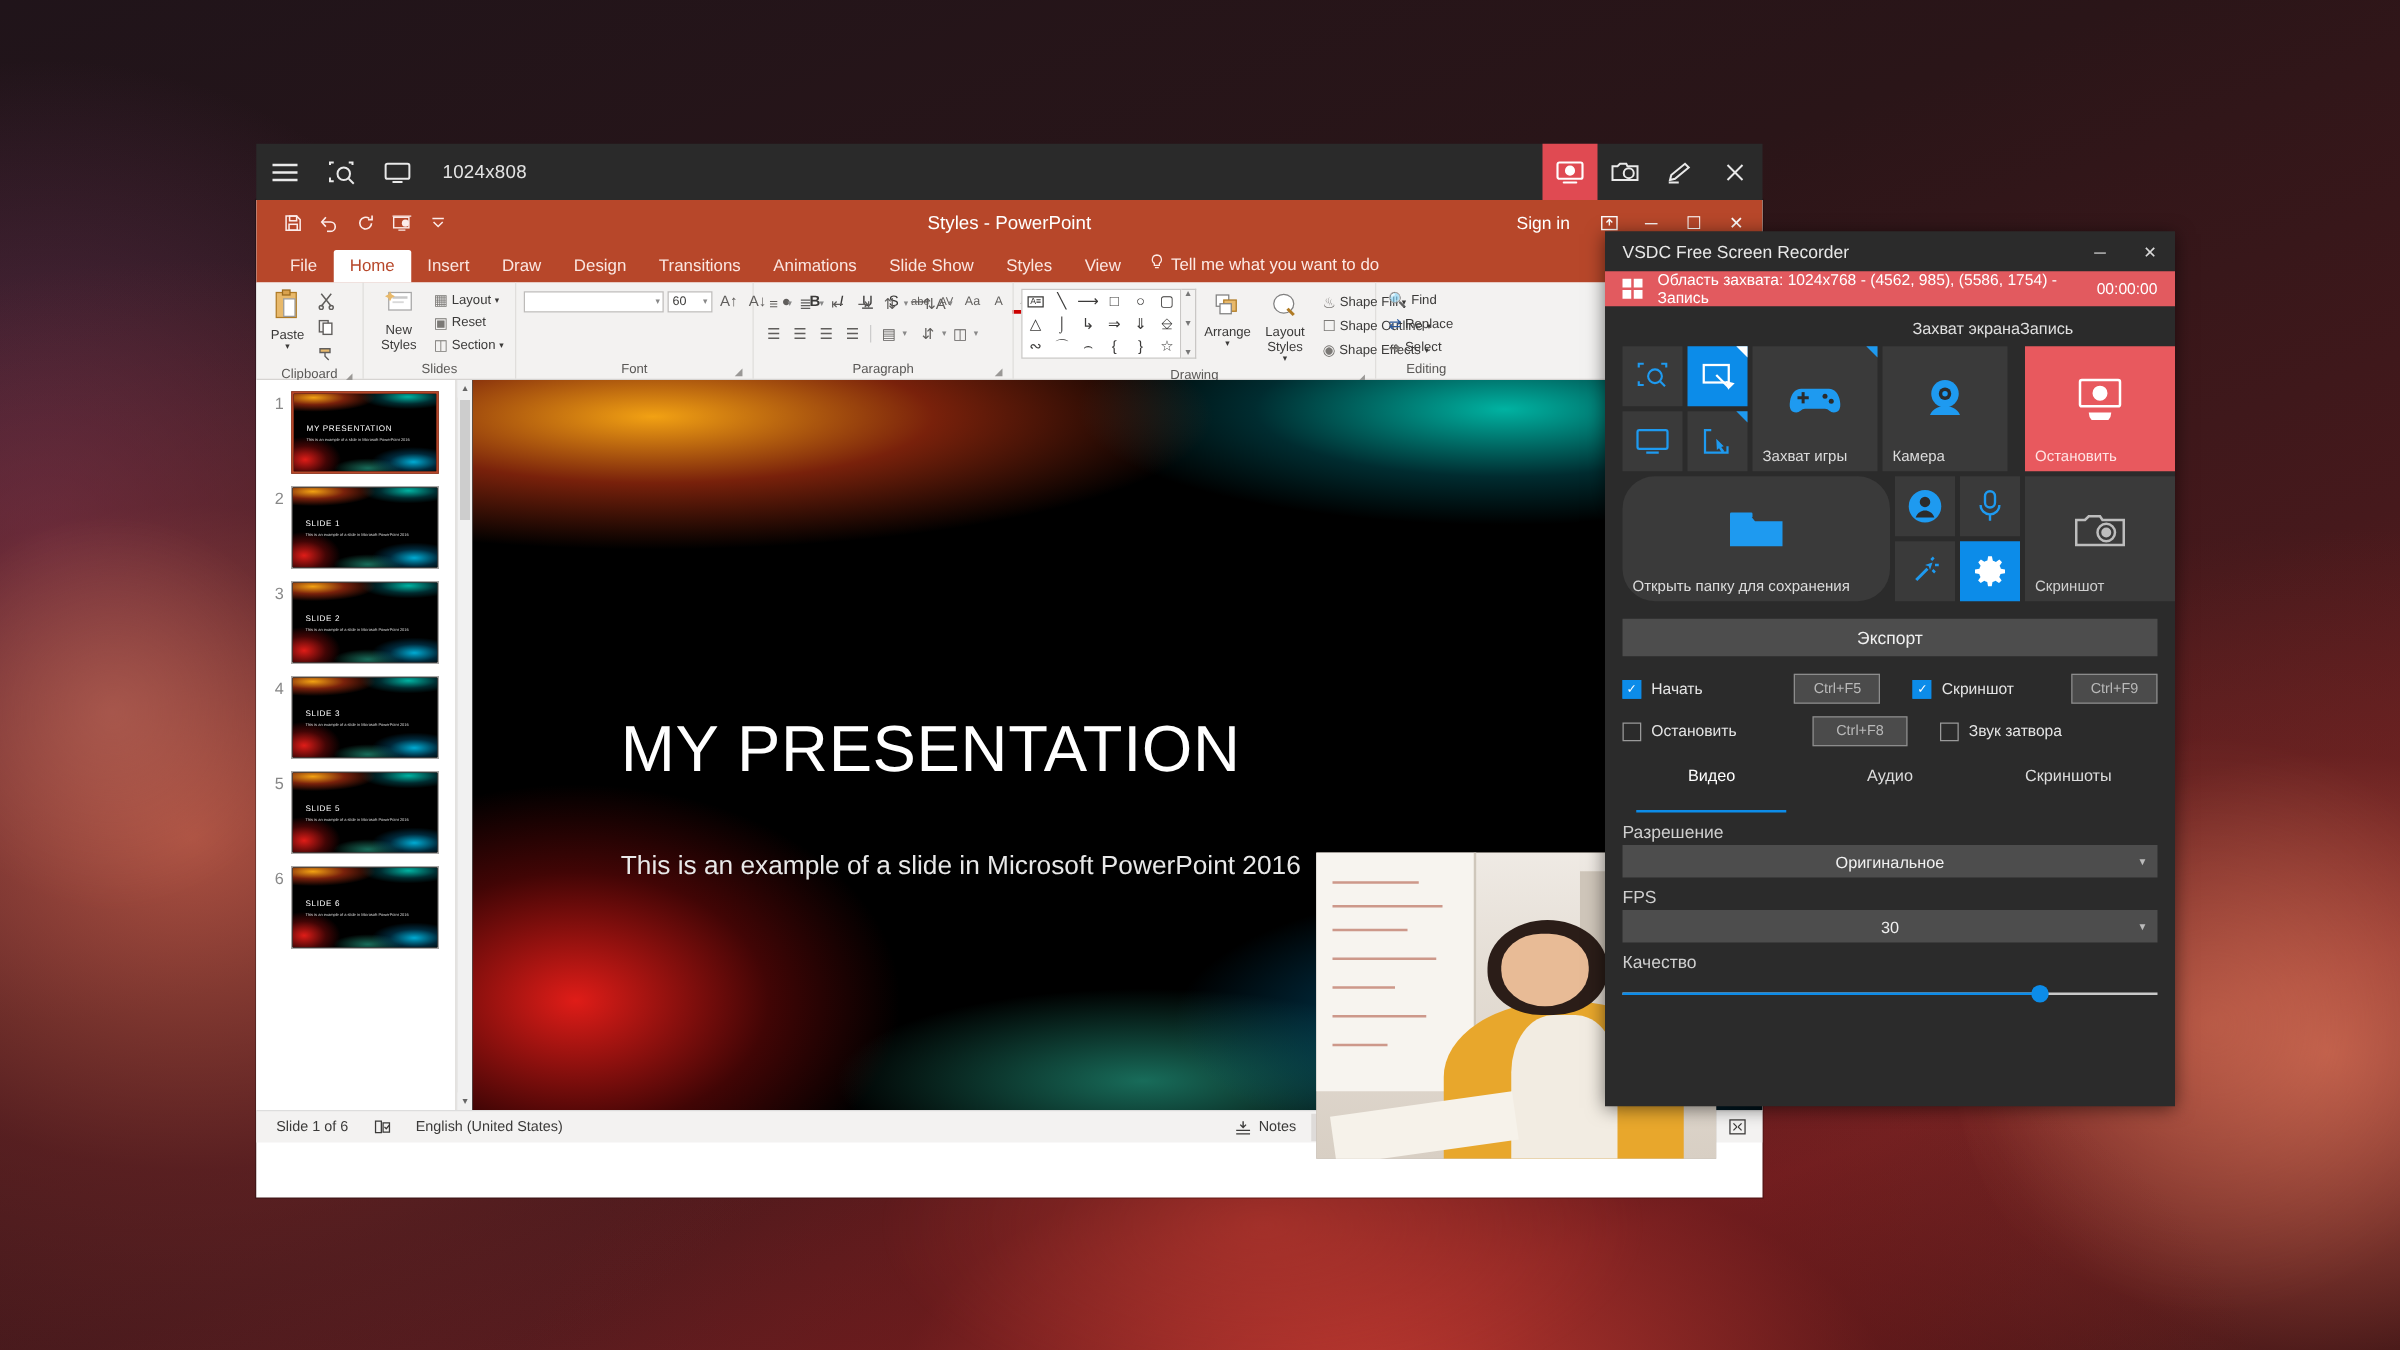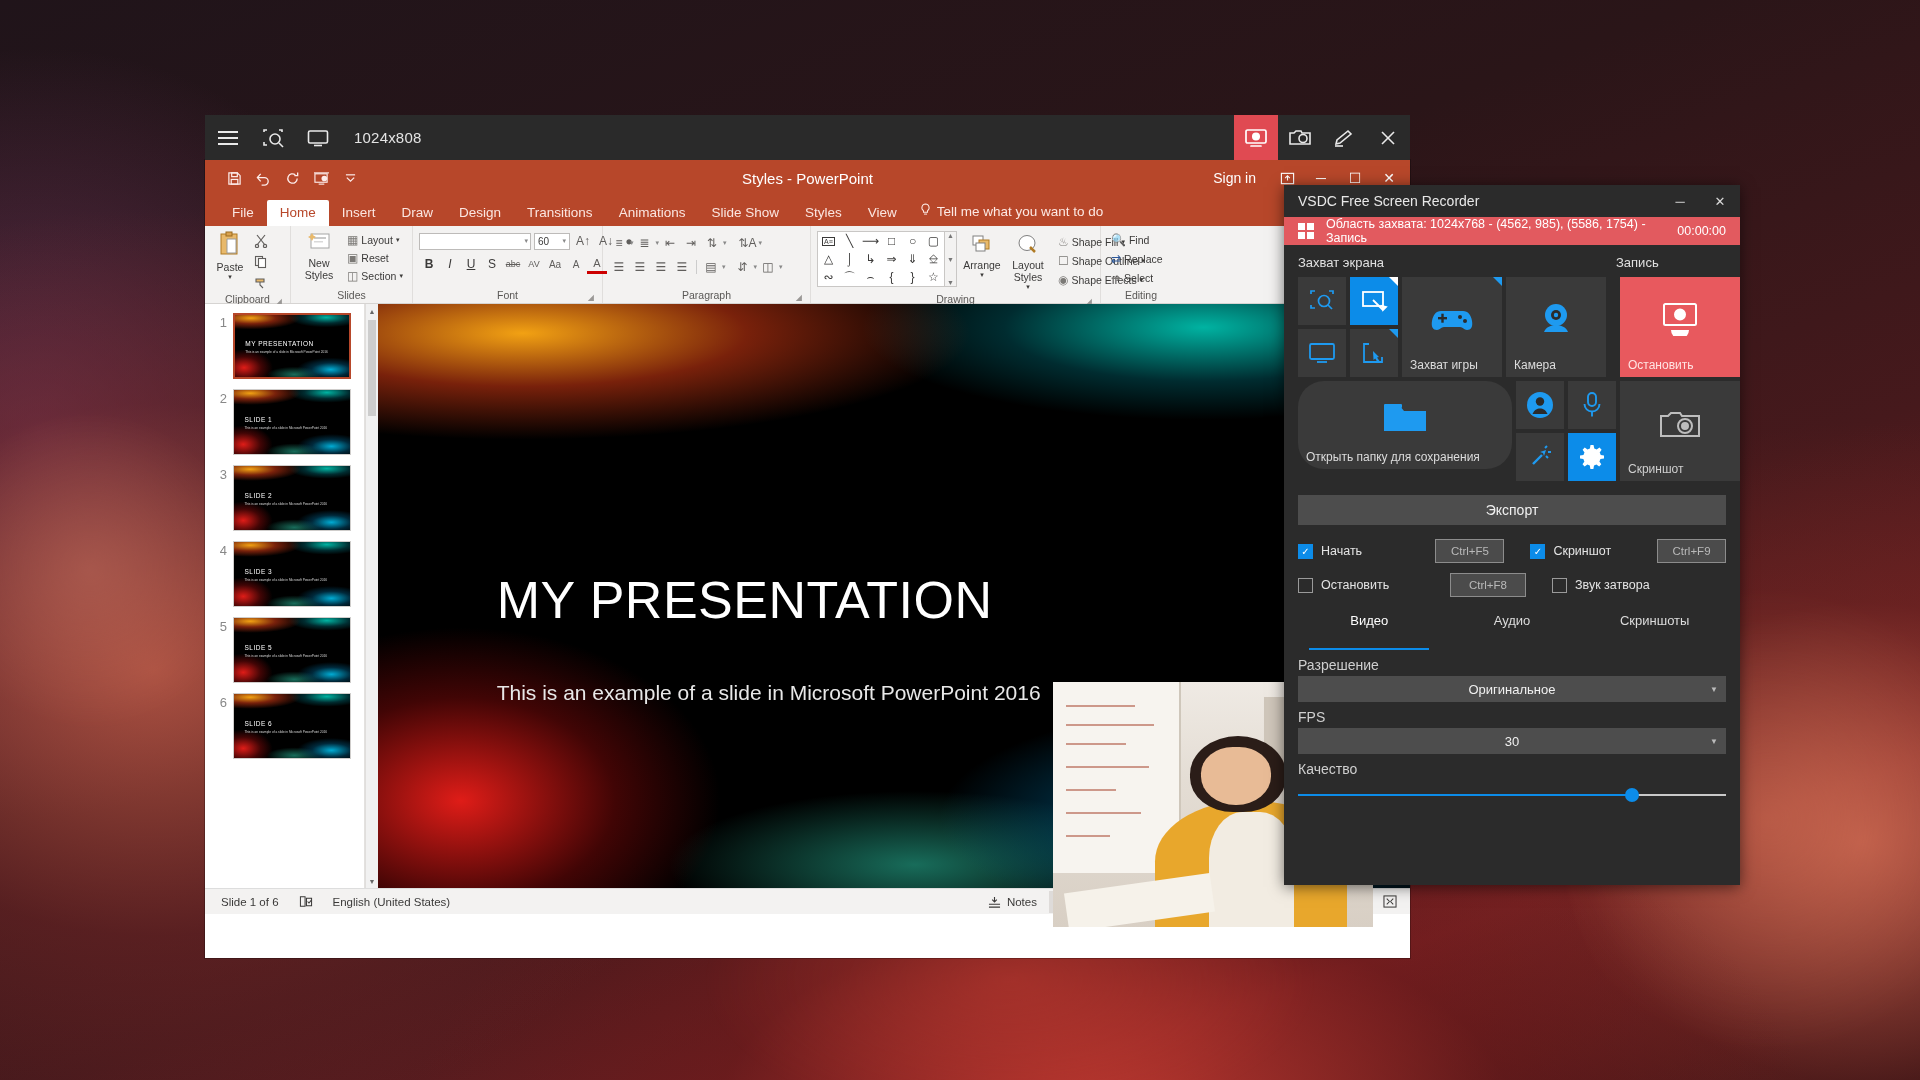--- a/index.html
+++ b/index.html
@@ -175,38 +175,38 @@
     box-shadow: 0 2px 14px rgba(0,0,0,.55);
   }
   .v-title { height: 32px; display: flex; align-items: center; padding-left: 14px; font-size: 14px; color: #e8e8e8; }
   .v-title .v-wbtns { margin-left: auto; display: flex; }
   .v-title .v-wbtn { width: 40px; height: 32px; display: flex; align-items: center; justify-content: center; font-size: 13px; color: #d8d8d8; }
   .v-capbar { height: 28px; background: #e25a5f; display: flex; align-items: center; padding: 0 14px; font-size: 12.5px; color: #fff; }
   .v-capbar .grid4 { display: grid; grid-template-columns: 7px 7px; grid-template-rows: 7px 7px; gap: 2px; margin-right: 12px; }
   .v-capbar .grid4 i { background: #fff; display: block; }
   .v-capbar .timer { margin-left: auto; }
 
-  .v-main { padding: 10px 14px 0; }
+  .v-main { padding: 10px 14px 0; text-align: right; }
   .v-secrow { display: flex; font-size: 13px; color: #e0e0e0; padding-bottom: 7px; }
   .v-secrow .s1 { width: 318px; }
   .v-tilewrap { display: flex; gap: 4px; }
   .v-left { width: 318px; display: flex; flex-direction: column; gap: 4px; }
   .v-ltop { display: flex; gap: 4px; }
   .v-quad { display: grid; grid-template-columns: 48px 48px; grid-template-rows: 48px 48px; gap: 4px; }
   .tile { background: #3a3a3a; position: relative; display: flex; align-items: center; justify-content: center; color: #1e9af0; }
   .tile.blue { background: #0c8ce9; color: #fff; }
   .tile.red { background: #e8595e; color: #fff; }
   .tile .corner { position: absolute; right: 0; top: 0; width: 0; height: 0; border-top: 9px solid #1e9af0; border-left: 9px solid transparent; }
   .tile.blue .corner { border-top-color: #fff; }
   .tile-lbl { position: absolute; left: 8px; bottom: 5px; font-size: 12px; color: #dcdcdc; }
   .tile.red .tile-lbl { color: #ffe3e3; }
   .t-game { width: 100px; height: 100px; }
   .t-cam { width: 100px; height: 100px; }
   .v-lbot { display: flex; gap: 4px; }
-  .t-folder { width: 214px; height: 88px; border-radius: 26px; }
+  .t-folder { width: 214px; height: 100px; border-radius: 26px; }
   .v-minigrid { display: grid; grid-template-columns: 48px 48px; grid-template-rows: 48px 48px; gap: 4px; }
   .v-right { width: 120px; display: flex; flex-direction: column; gap: 4px; }
   .t-stop { width: 120px; height: 100px; }
   .t-shot { width: 120px; height: 100px; }
 
   .v-export {
     margin: 14px 14px 0; height: 30px; background: #4d4d4d;
     display: flex; align-items: center; justify-content: center;
     font-size: 14px; color: #f0f0f0;
   }
@@ -434,21 +434,21 @@
               <span class="gly">◫</span>
               <span>Section</span>
               <span style="font-size:7px">▾</span>
             </div>
         </div>
       </div>
       <div class="glabel"><span>Slides</span></div>
     </div>
 
     <div class="rgroup" style="width:190px">
-      <div class="gbody" style="flex-direction:column;gap:3px;padding-top:2px">
+      <div class="gbody" style="flex-direction:row;gap:3px;padding-top:2px">
         <div style="display:flex;align-items:center;gap:3px">
           <div class="fontname">
               <span style="flex:1"></span>
               <span style="font-size:7px;color:#888">▾</span>
             </div>
           <div class="fontsize">
               <span style="flex:1">60</span>
               <span style="font-size:7px;color:#888">▾</span>
             </div>
           <div class="icobtn">A↑</div>

